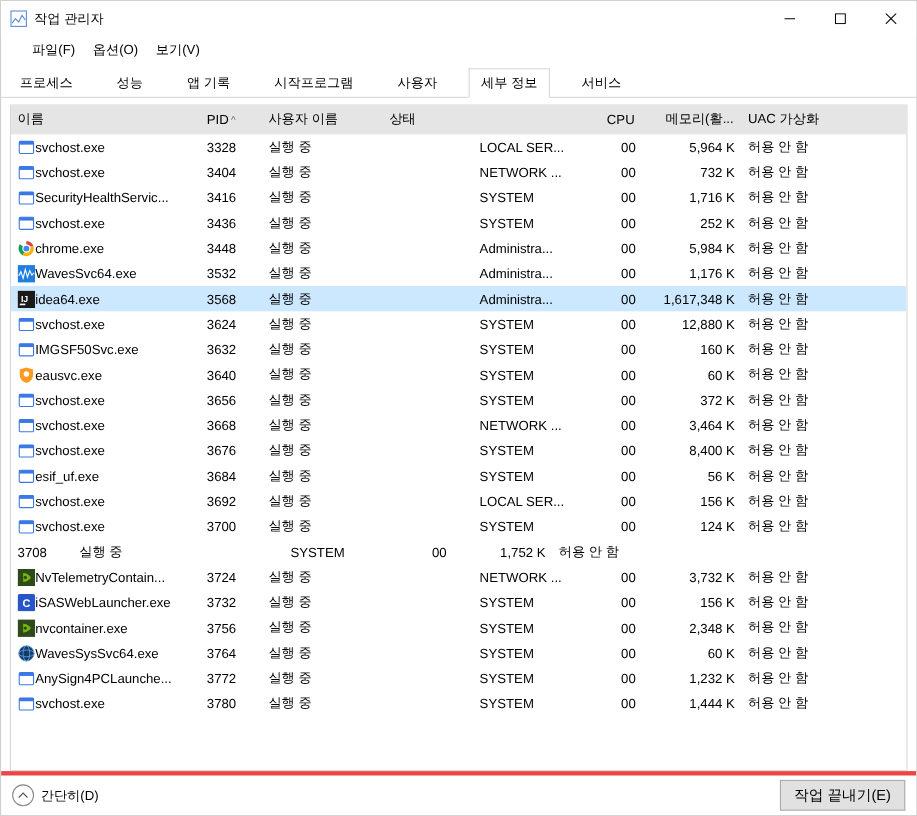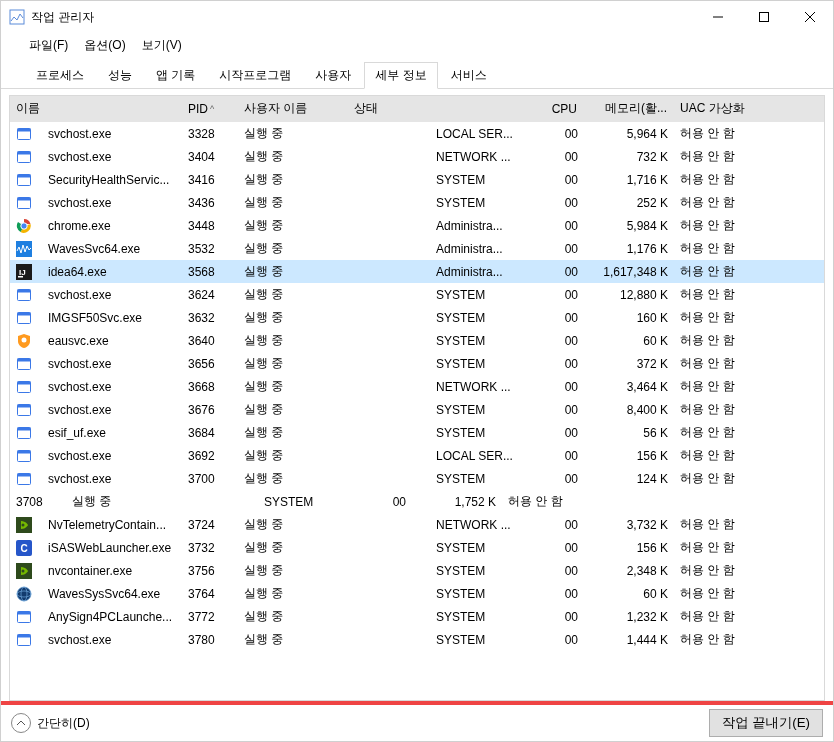--- a/index.html
+++ b/index.html
@@ -54,23 +54,23 @@
   gap: 4px;
 }
 .menubar-item {
   padding: 2px 6px;
   cursor: default;
 }
 
 
 .tabs {
   display: flex;
-  padding: 4px 10px 0 24px;
+  padding: 4px 10px 0 6px;
   border-bottom: 1px solid #d9d9d9;
-  gap: 2px;
+  gap: 18px;
 }
 .tab {
   padding: 4px 10px;
   cursor: default;
   border: 1px solid transparent;
   border-bottom: none;
   position: relative;
   top: 1px;
 }
 .tab.active {
@@ -136,21 +136,21 @@
   text-overflow: ellipsis;
   display: flex;
   align-items: center;
 }
 .cell.col-pid { justify-content: flex-start; }
 .cell.col-cpu { justify-content: flex-end; }
 .cell.col-mem { justify-content: flex-end; }
 .proc-icon {
   width: 16px;
   height: 16px;
-  margin-right: 16px;
+  margin-right: 0;
   display: inline-flex;
   align-items: center;
   justify-content: center;
   flex-shrink: 0;
 }
 
 
 .table-body::-webkit-scrollbar { width: 17px; }
 .table-body::-webkit-scrollbar-track { background: #f0f0f0; }
 .table-body::-webkit-scrollbar-thumb { background: #c2c3c9; }

